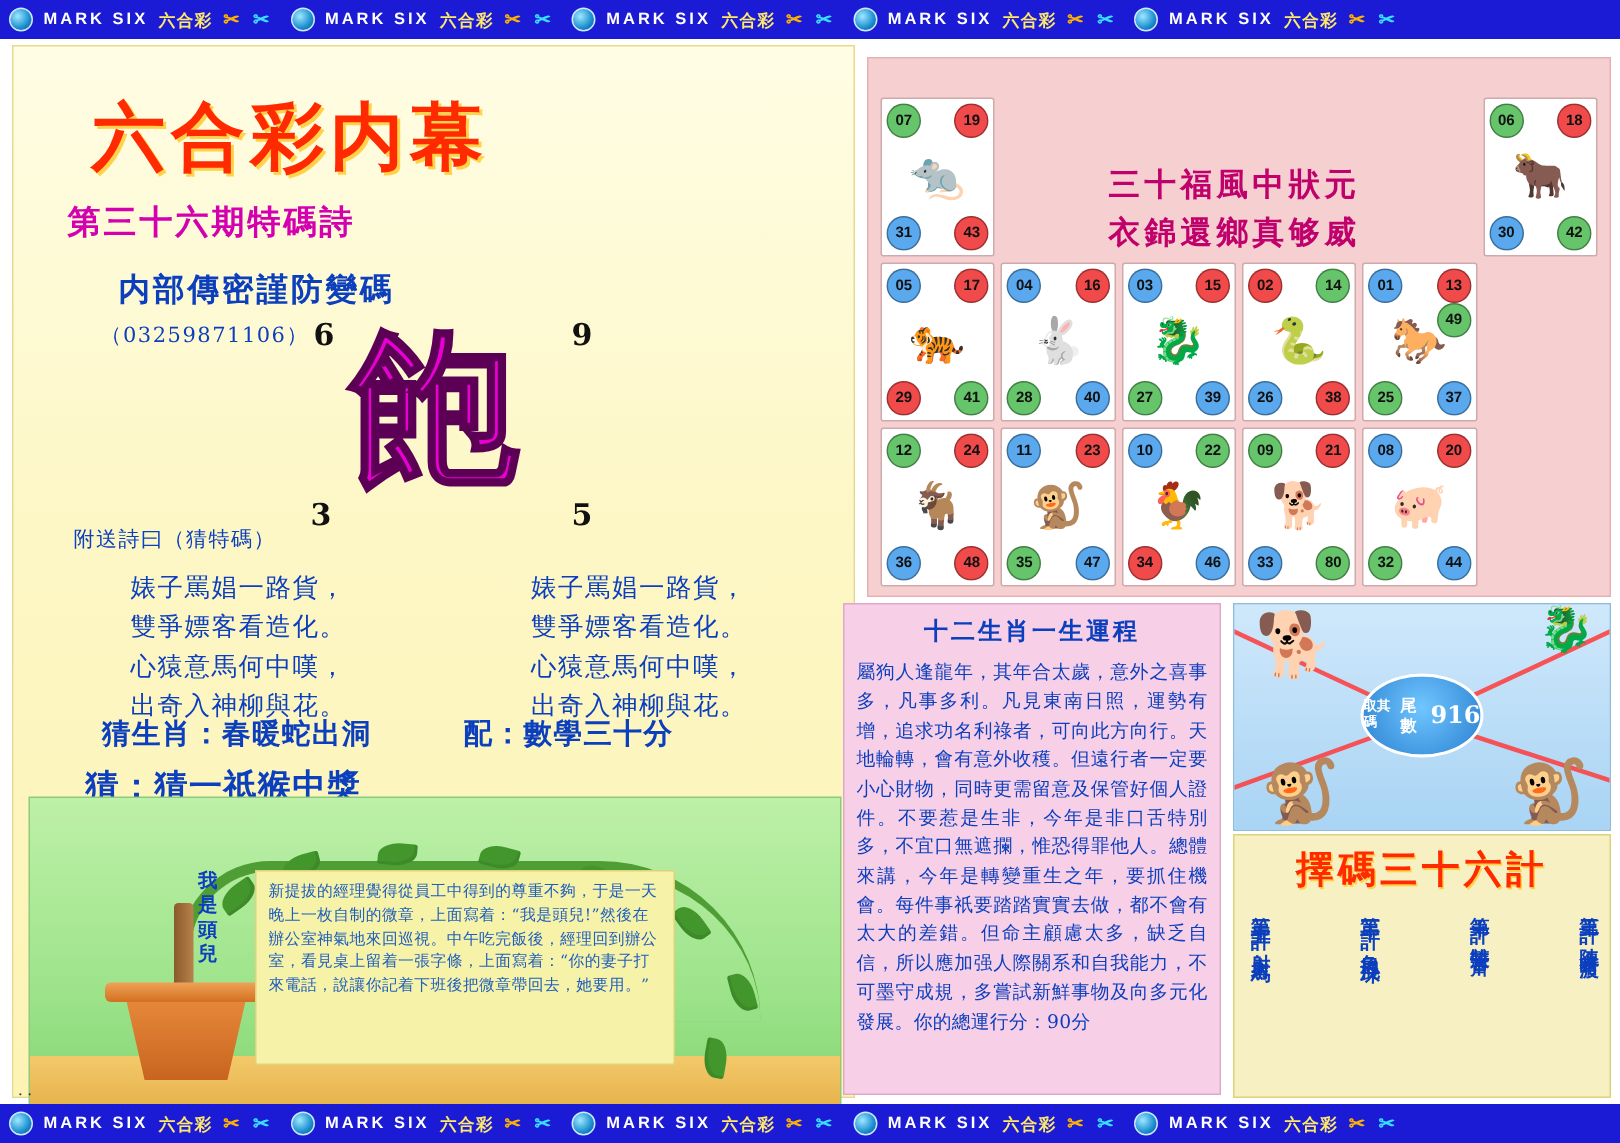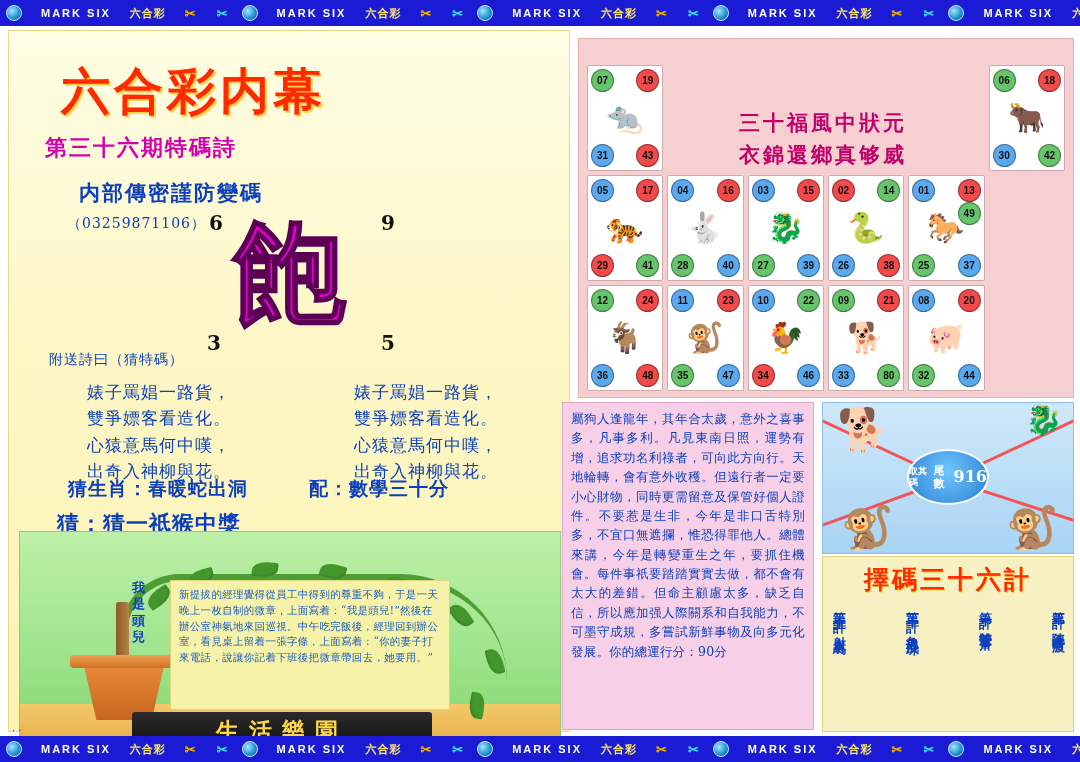--- a/index.html
+++ b/index.html
@@ -15,21 +15,21 @@
   
   .marquee{
     position:absolute;left:0;width:1080px;height:26px;
     background:#1b1bd6;
     display:flex;align-items:center;
     overflow:hidden;
     color:#ffffff;
   }
   .marquee.top{top:0;}
   .marquee.bot{top:736px;}
-  .mq-unit{display:flex;align-items:center;gap:19px;padding:0 6px;flex:none;}
+  .mq-unit{display:flex;align-items:center;gap:7px;padding:0 6px;flex:none;}
   .mq-globe{
     width:14px;height:14px;border-radius:50%;
     background:radial-gradient(circle at 35% 35%,#9fe8ff,#1b8fd0 60%,#0b4f86);
     border:1px solid #cfe9ff;
     flex:none;
   }
   .mq-txt{
     font-family:"Liberation Sans", sans-serif;
     font-size:11px;font-weight:bold;letter-spacing:2px;color:#ffffff;
   }
@@ -329,21 +329,20 @@
       <div class="leaf" style="left:300px;top:32px;transform:rotate(15deg)"></div>
       <div class="leaf" style="left:366px;top:46px;transform:rotate(30deg)"></div>
       <div class="leaf" style="left:428px;top:76px;transform:rotate(55deg)"></div>
       <div class="leaf" style="left:462px;top:122px;transform:rotate(75deg)"></div>
       <div class="leaf" style="left:444px;top:166px;transform:rotate(100deg)"></div>
       <div class="trunk"></div>
       <div class="pot"></div>
       <div class="pot-rim"></div>
       <div class="sidecap">我是頭兒</div>
       <div class="note">新提拔的經理覺得從員工中得到的尊重不夠，于是一天晚上一枚自制的微章，上面寫着：“我是頭兒!”然後在辦公室神氣地來回巡視。中午吃完飯後，經理回到辦公室，看見桌上留着一張字條，上面寫着：“你的妻子打來電話，說讓你記着下班後把微章帶回去，她要用。”</div>
-      <div class="banner">生活樂園</div>
     </div>
   </div>
 
   <div class="zodiac-panel">
     <div class="zp-line a">三十福風中狀元</div>
     <div class="zp-line b">衣錦還鄉真够威</div>
     <div class="zgrid" id="zgrid">
         <div class="zcell">
           <span class="animal">🐀</span>
           <span class="ball tl green">07</span>
@@ -432,20 +431,21 @@
           <span class="ball tl blue">08</span>
           <span class="ball tr red">20</span>
           <span class="ball bl green">32</span>
           <span class="ball br blue">44</span>
         </div>
         <div class="zcell empty"></div>
       </div>
   </div>
 
   <div class="fortune">
+    <h3>十二生肖一生運程</h3>
     <p>屬狗人逢龍年，其年合太歲，意外之喜事多，凡事多利。凡見東南日照，運勢有增，追求功名利祿者，可向此方向行。天地輪轉，會有意外收穫。但遠行者一定要小心財物，同時更需留意及保管好個人證件。不要惹是生非，今年是非口舌特別多，不宜口無遮攔，惟恐得罪他人。總體來講，今年是轉變重生之年，要抓住機會。每件事祇要踏踏實實去做，都不會有太大的差錯。但命主顧慮太多，缺乏自信，所以應加强人際關系和自我能力，不可墨守成規，多嘗試新鮮事物及向多元化發展。你的總運行分：90分</p>
   </div>
 
   <div class="artbox">
     <div class="ray" style="transform:rotate(18deg)"></div>
     <div class="ray" style="transform:rotate(160deg)"></div>
     <div class="ray" style="transform:rotate(205deg)"></div>
     <div class="ray" style="transform:rotate(335deg)"></div>
     <div class="art-emoji" style="left:14px;top:6px">🐕</div>
     <div class="art-emoji" style="right:10px;top:2px;font-size:30px">🐉</div>

